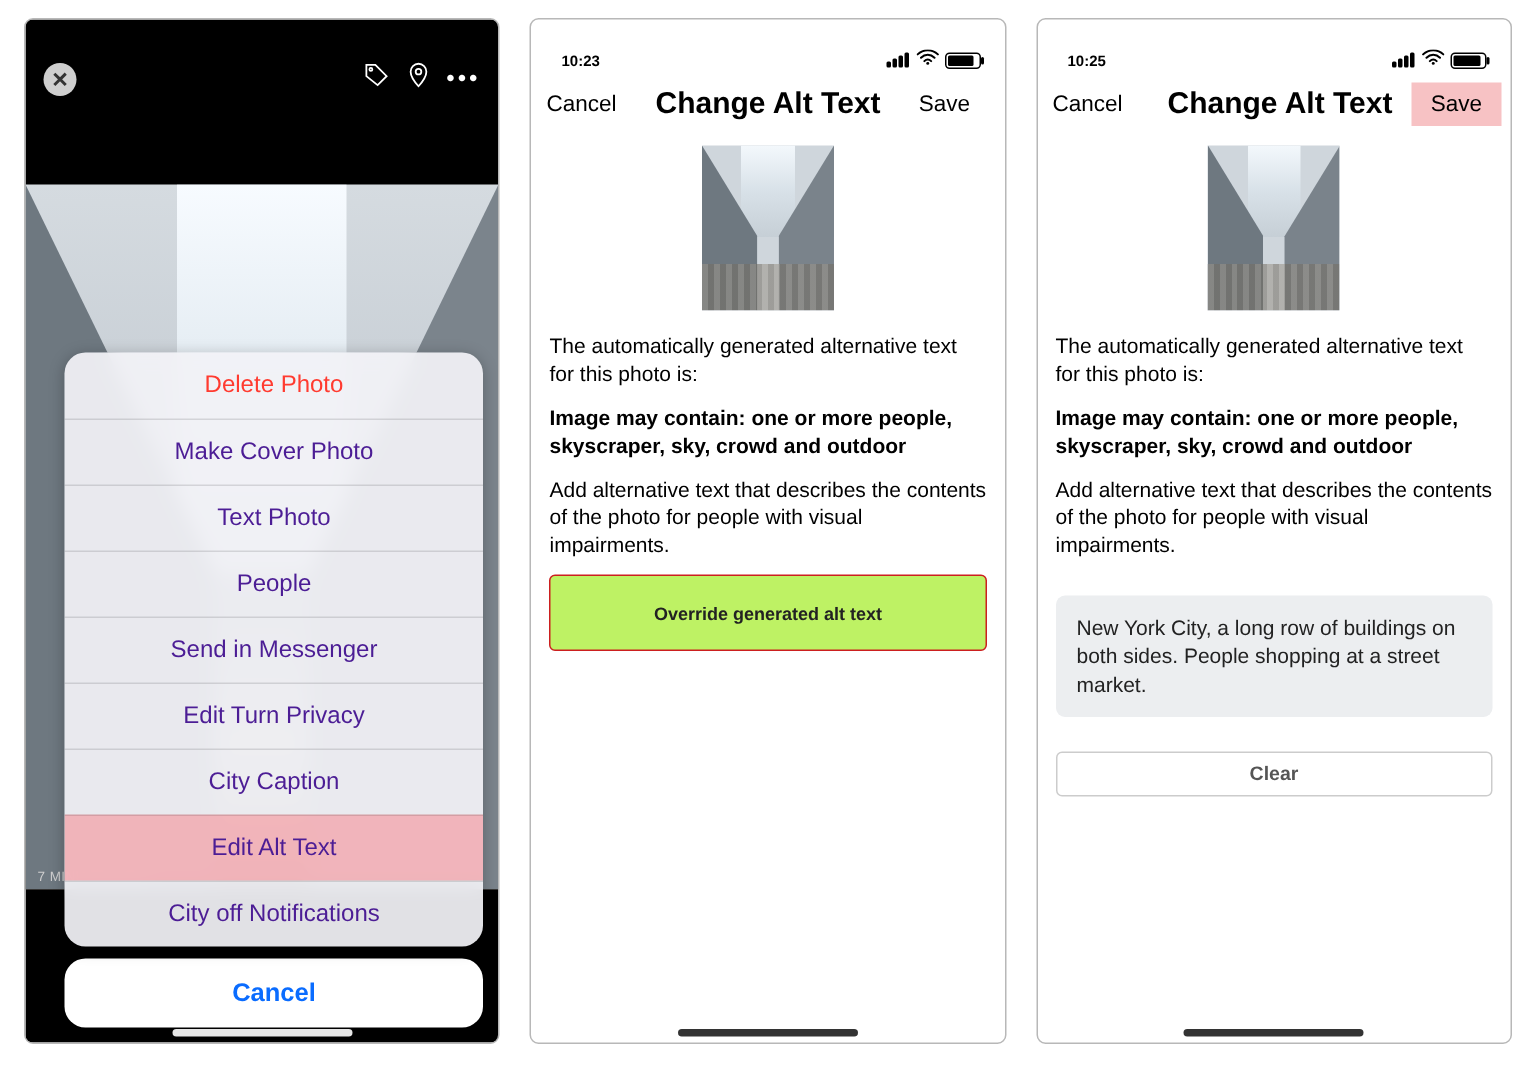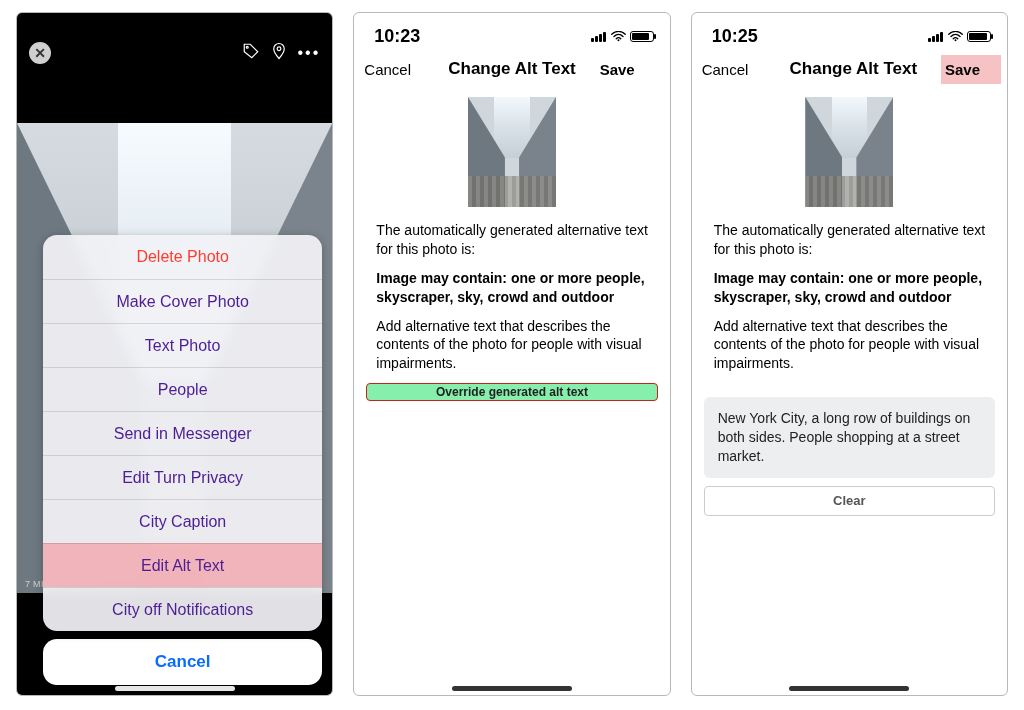--- a/index.html
+++ b/index.html
@@ -68,69 +68,69 @@
     font-size:17px; font-weight:600; color:#0a6cff;
   }
   .home-ind { position:absolute; bottom:4px; left:50%; transform:translateX(-50%);
     width:120px; height:5px; border-radius:3px; background:#fff; opacity:.9; }
   .home-ind.dark { background:#000; opacity:.8; }
   .minutes-ago { position:absolute; left:8px; bottom:106px; color:#cfcfcf; font-size:9px; letter-spacing:.3px; }
 
   
   .statusbar {
     height: 36px; display:flex; align-items:flex-end; justify-content:space-between;
-    padding: 0 16px 2px 20px; font-size:18px; font-weight:600;
+    padding: 0 16px 2px 20px; font-size:10px; font-weight:600;
   }
   .sb-right { display:flex; gap:4px; align-items:center; }
   .sb-sig { width:16px; height:10px; position:relative; }
   .sb-sig i { position:absolute; bottom:0; width:3px; background:#000; border-radius:1px; }
   .sb-sig i:nth-child(1){left:0;height:4px;} .sb-sig i:nth-child(2){left:4px;height:6px;}
   .sb-sig i:nth-child(3){left:8px;height:8px;} .sb-sig i:nth-child(4){left:12px;height:10px;}
   .sb-wifi svg { width:15px; height:11px; }
   .sb-batt { width:24px; height:11px; border:1.5px solid #000; border-radius:3px; position:relative; }
   .sb-batt::after{content:"";position:absolute;right:-3px;top:2px;width:2px;height:5px;background:#000;border-radius:1px;}
   .sb-batt i{position:absolute;left:1px;top:1px;bottom:1px;width:80%;background:#000;border-radius:1px;}
 
   .navbar {
     height: 40px; display:flex; align-items:center; justify-content:space-between;
     padding: 0 10px;
   }
   .nav-side { width:60px; font-size:15px; }
-  .nav-side.right { text-align:left; font-weight:700; }
+  .nav-side.right { text-align:center; font-weight:400; }
   .nav-side.right.hl { background:#f7c2c4; padding:6px 4px; margin:-6px -4px; }
-  .nav-title { font-size:17px; font-weight:700; }
+  .nav-title { font-size:20px; font-weight:700; }
 
   .thumb {
     width:88px; height:110px; margin: 8px auto 14px;
     position:relative; overflow:hidden;
     background:#cfd6dc;
   }
   .th-sky { position:absolute; left:30%; right:30%; top:0; height:55%;
     background:linear-gradient(180deg,#f3f8fc,#d8e1e8,#c6cfd6); }
   .th-l { position:absolute; left:0; width:42%; top:0; bottom:0;
     background:#6e7880; clip-path: polygon(0 0,100% 55%,100% 100%,0 100%); }
   .th-r { position:absolute; right:0; width:42%; top:0; bottom:0;
     background:#7a838b; clip-path: polygon(0 55%,100% 0,100% 100%,0 100%); }
   .th-crowd { position:absolute; left:0; right:0; bottom:0; height:28%;
     background: repeating-linear-gradient(90deg,#9a9388 0 4px,#756e63 4px 8px); opacity:.55; }
 
   .body-pad { padding: 0 12px; font-size:14px; line-height:1.35; }
-  .para { margin-bottom: 10px; margin-left: 10px; }
+  .para { margin-bottom: 10px; }
   .bold { font-weight:700; }
   .override-btn {
-    margin-top: 8px; height:18px; border:1px solid #cc1f1f; border-radius:4px;
-    background:#86efac; display:flex; align-items:center; justify-content:center;
+    margin-top: 8px; height:51px; border:1px solid #cc1f1f; border-radius:4px;
+    background:#bef264; display:flex; align-items:center; justify-content:center;
     font-size:12px; font-weight:700; color:#222;
   }
   .alt-text-box {
     margin-top: 24px; padding: 12px 14px; background:#eceef0; border-radius:6px;
     font-size:14px; color:#222; line-height:1.35; min-height:60px;
   }
   .clear-btn {
-    margin-top: 8px; height:30px; border:1px solid #ccc; border-radius:4px;
+    margin-top: 23px; height:30px; border:1px solid #ccc; border-radius:4px;
     display:flex; align-items:center; justify-content:center;
     font-size:13px; font-weight:600; color:#555;
   }
 </style>
 </head>
 <body>
 
 <div class="stage">
 
   <div class="phone">

